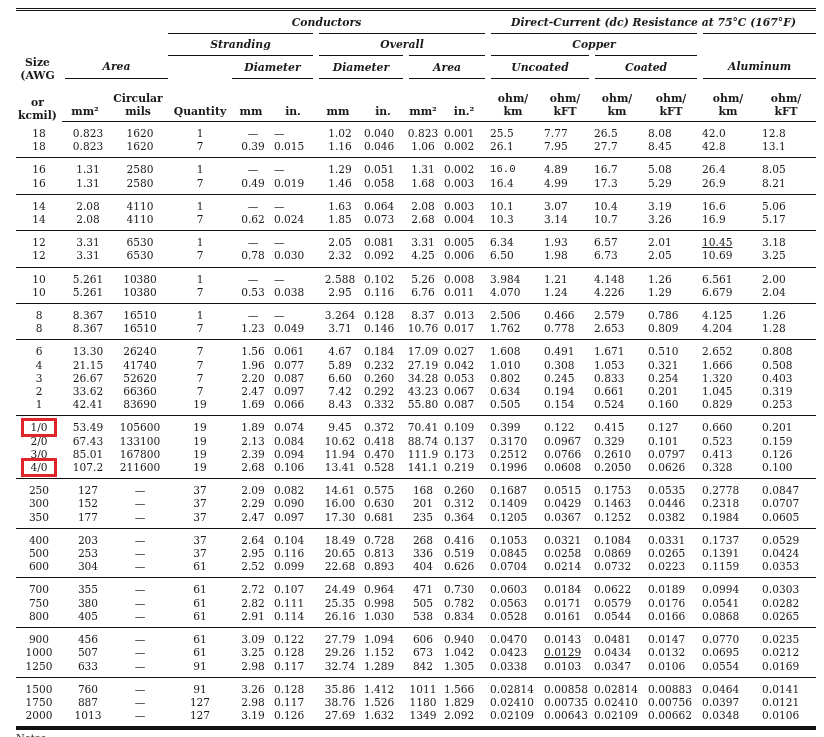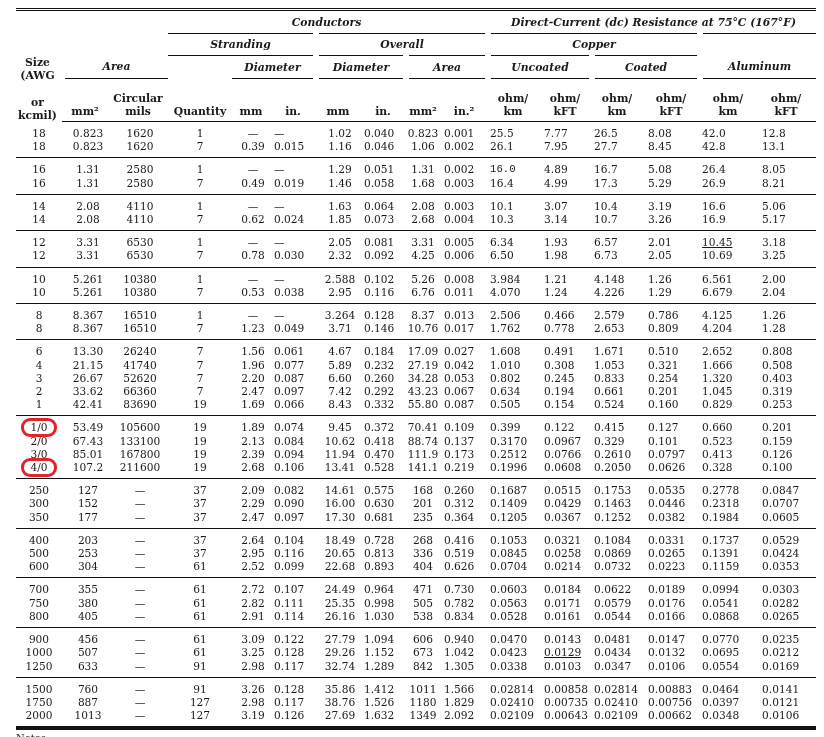--- a/index.html
+++ b/index.html
@@ -17,21 +17,21 @@
   .ul { border-bottom: 1.3px solid #111; font-style: italic; }
   .gap-r { border-right: 6px solid #fff; }
   .gap-l { border-left: 6px solid #fff; }
   thead tr.h4 th { border-bottom: 1.5px solid #111; }
   tbody.grp tr:first-child td { padding-top: 5px; }
   tbody.grp tr:last-child td { padding-bottom: 4px; }
   tbody.grp { border-bottom: 1.3px solid #111; }
   tbody.grp.last { border-bottom: 4px solid #111; }
   .c { text-align: center; }
   .l { text-align: left; }
-  .hl { outline: 3px solid #e0242b; outline-offset: 0px; display: inline-block; padding: 0 6px; line-height: 13px; border-radius: 6px; }
+  .hl { outline: 3px solid #e0242b; outline-offset: 0px; display: inline-block; padding: 0 6px; line-height: 13px; }
 </style>
 </head>
 <body>
 
 <div id="wrap">
   <div class="topline"></div>
   <table>
     <colgroup>
       <col style="width:46px">
         <col style="width:46px">

